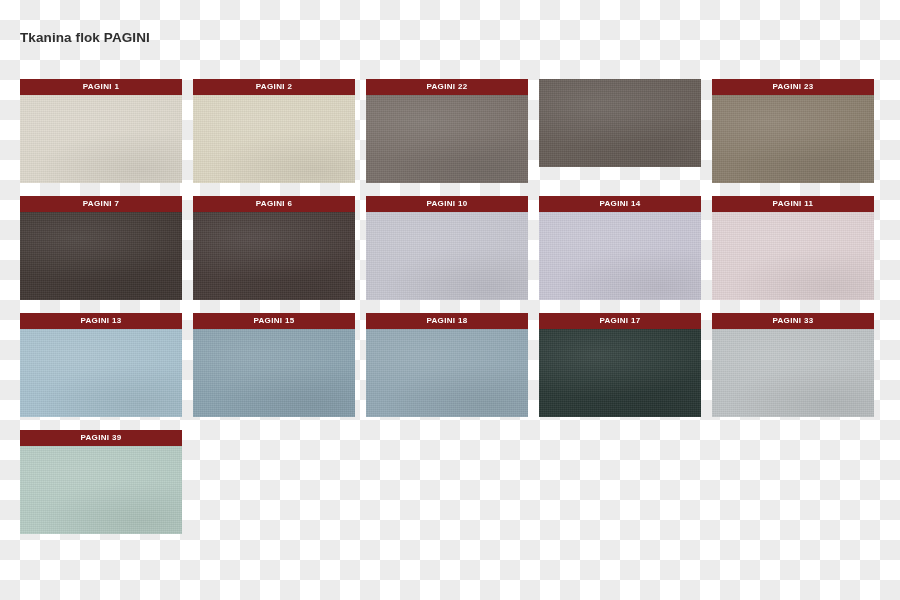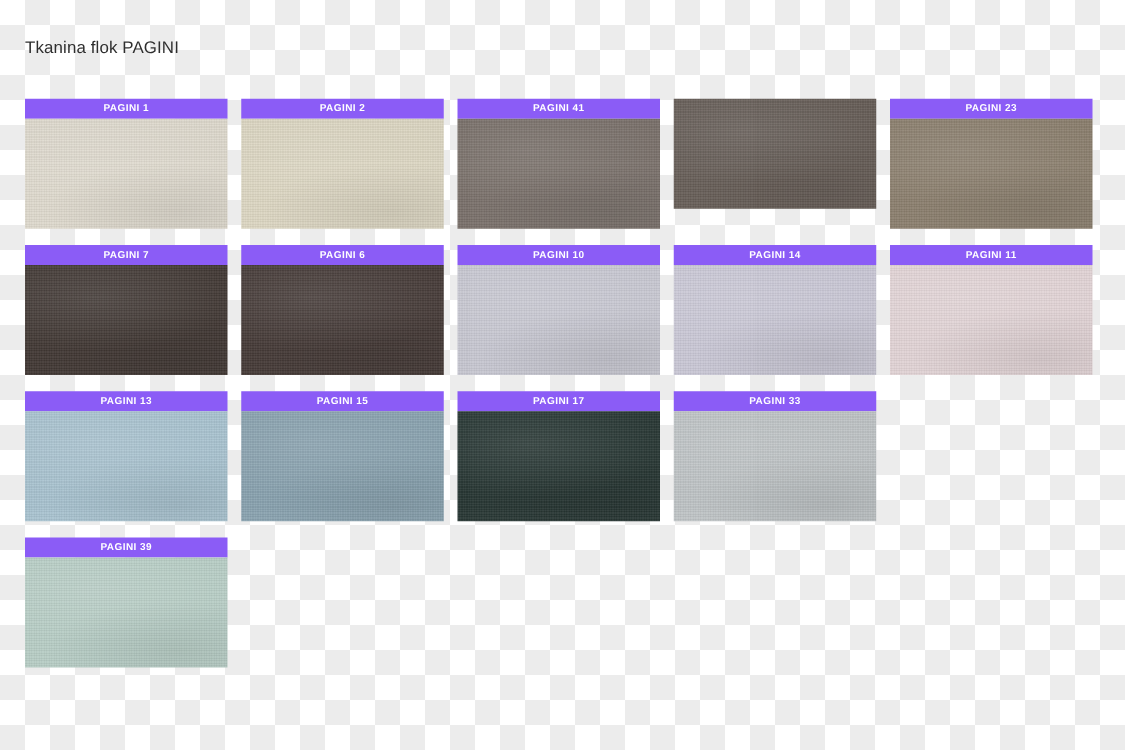--- a/index.html
+++ b/index.html
@@ -20,21 +20,21 @@
     background-size: 40px 40px;
     background-position: 0 0, 20px 20px;
     position: relative;
   }
 
   #page-title {
     position: absolute;
     left: 20px;
     top: 30px;
     font-size: 13.5px;
-    font-weight: normal;
+    font-weight: bold;
     color: #2f2f2f;
     letter-spacing: 0.1px;
     white-space: nowrap;
   }
 
   #swatch-grid {
     position: absolute;
     left: 20px;
     top: 79px;
     width: 860px;
@@ -47,21 +47,21 @@
   }
 
   .swatch-card {
     width: 162px;
     flex: 0 0 162px;
   }
 
   .swatch-label {
     height: 16px;
     line-height: 16px;
-    background: #8b5cf6;
+    background: #7f1d1d;
     color: #ffffff;
     font-size: 8px;
     font-weight: bold;
     text-align: center;
     letter-spacing: 0.35px;
     overflow: hidden;
     white-space: nowrap;
   }
 
   .swatch-chip {
@@ -92,21 +92,21 @@
     <div class="swatch-row">
       <div class="swatch-card">
         <div class="swatch-label">PAGINI 1</div>
         <div class="swatch-chip" style="background-color: rgb(221, 216, 204);"></div>
       </div>
       <div class="swatch-card">
         <div class="swatch-label">PAGINI 2</div>
         <div class="swatch-chip" style="background-color: rgb(220, 214, 194);"></div>
       </div>
       <div class="swatch-card">
-        <div class="swatch-label">PAGINI 41</div>
+        <div class="swatch-label">PAGINI 22</div>
         <div class="swatch-chip" style="background-color: rgb(121, 112, 106);"></div>
       </div>
       <div class="swatch-card">
         <div class="swatch-chip" style="background-color: rgb(102, 93, 87);"></div>
       </div>
       <div class="swatch-card">
         <div class="swatch-label">PAGINI 23</div>
         <div class="swatch-chip" style="background-color: rgb(138, 126, 109);"></div>
       </div>
     </div>
@@ -135,20 +135,24 @@
     <div class="swatch-row">
       <div class="swatch-card">
         <div class="swatch-label">PAGINI 13</div>
         <div class="swatch-chip" style="background-color: rgb(168, 194, 207);"></div>
       </div>
       <div class="swatch-card">
         <div class="swatch-label">PAGINI 15</div>
         <div class="swatch-chip" style="background-color: rgb(138, 163, 176);"></div>
       </div>
       <div class="swatch-card">
+        <div class="swatch-label">PAGINI 18</div>
+        <div class="swatch-chip" style="background-color: rgb(147, 169, 181);"></div>
+      </div>
+      <div class="swatch-card">
         <div class="swatch-label">PAGINI 17</div>
         <div class="swatch-chip" style="background-color: rgb(40, 55, 52);"></div>
       </div>
       <div class="swatch-card">
         <div class="swatch-label">PAGINI 33</div>
         <div class="swatch-chip" style="background-color: rgb(190, 195, 197);"></div>
       </div>
     </div>
     <div class="swatch-row">
       <div class="swatch-card">

